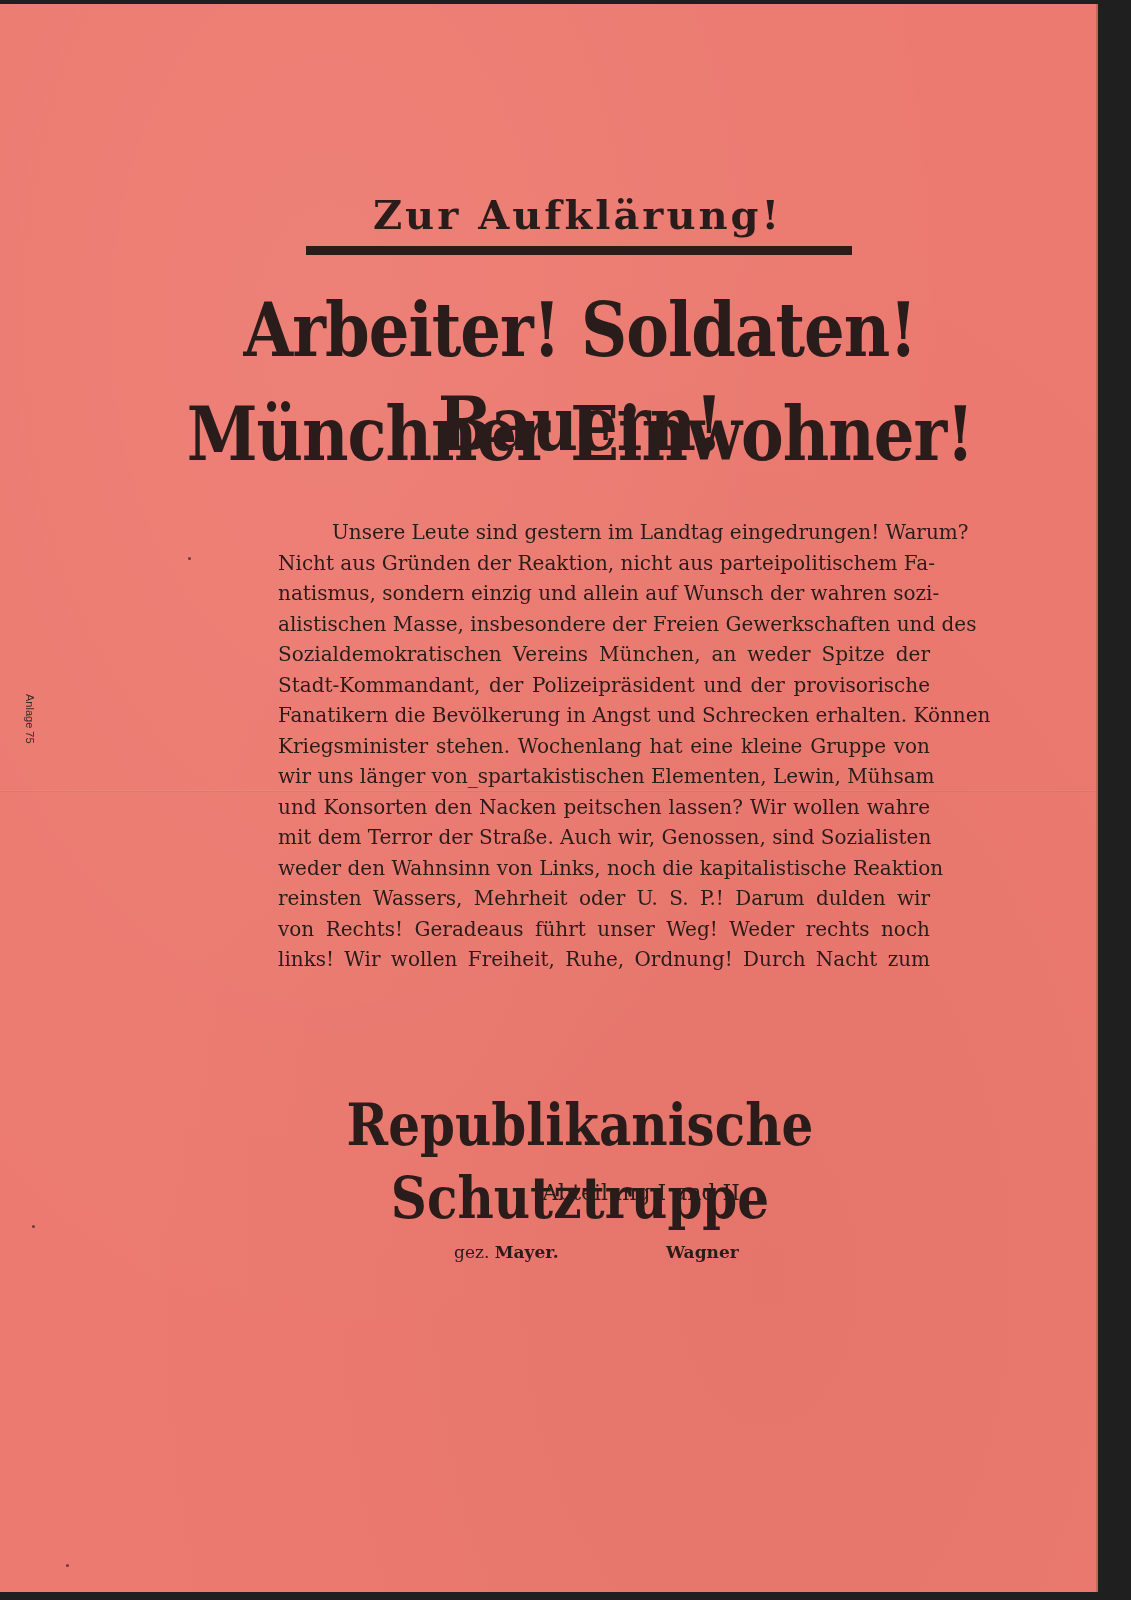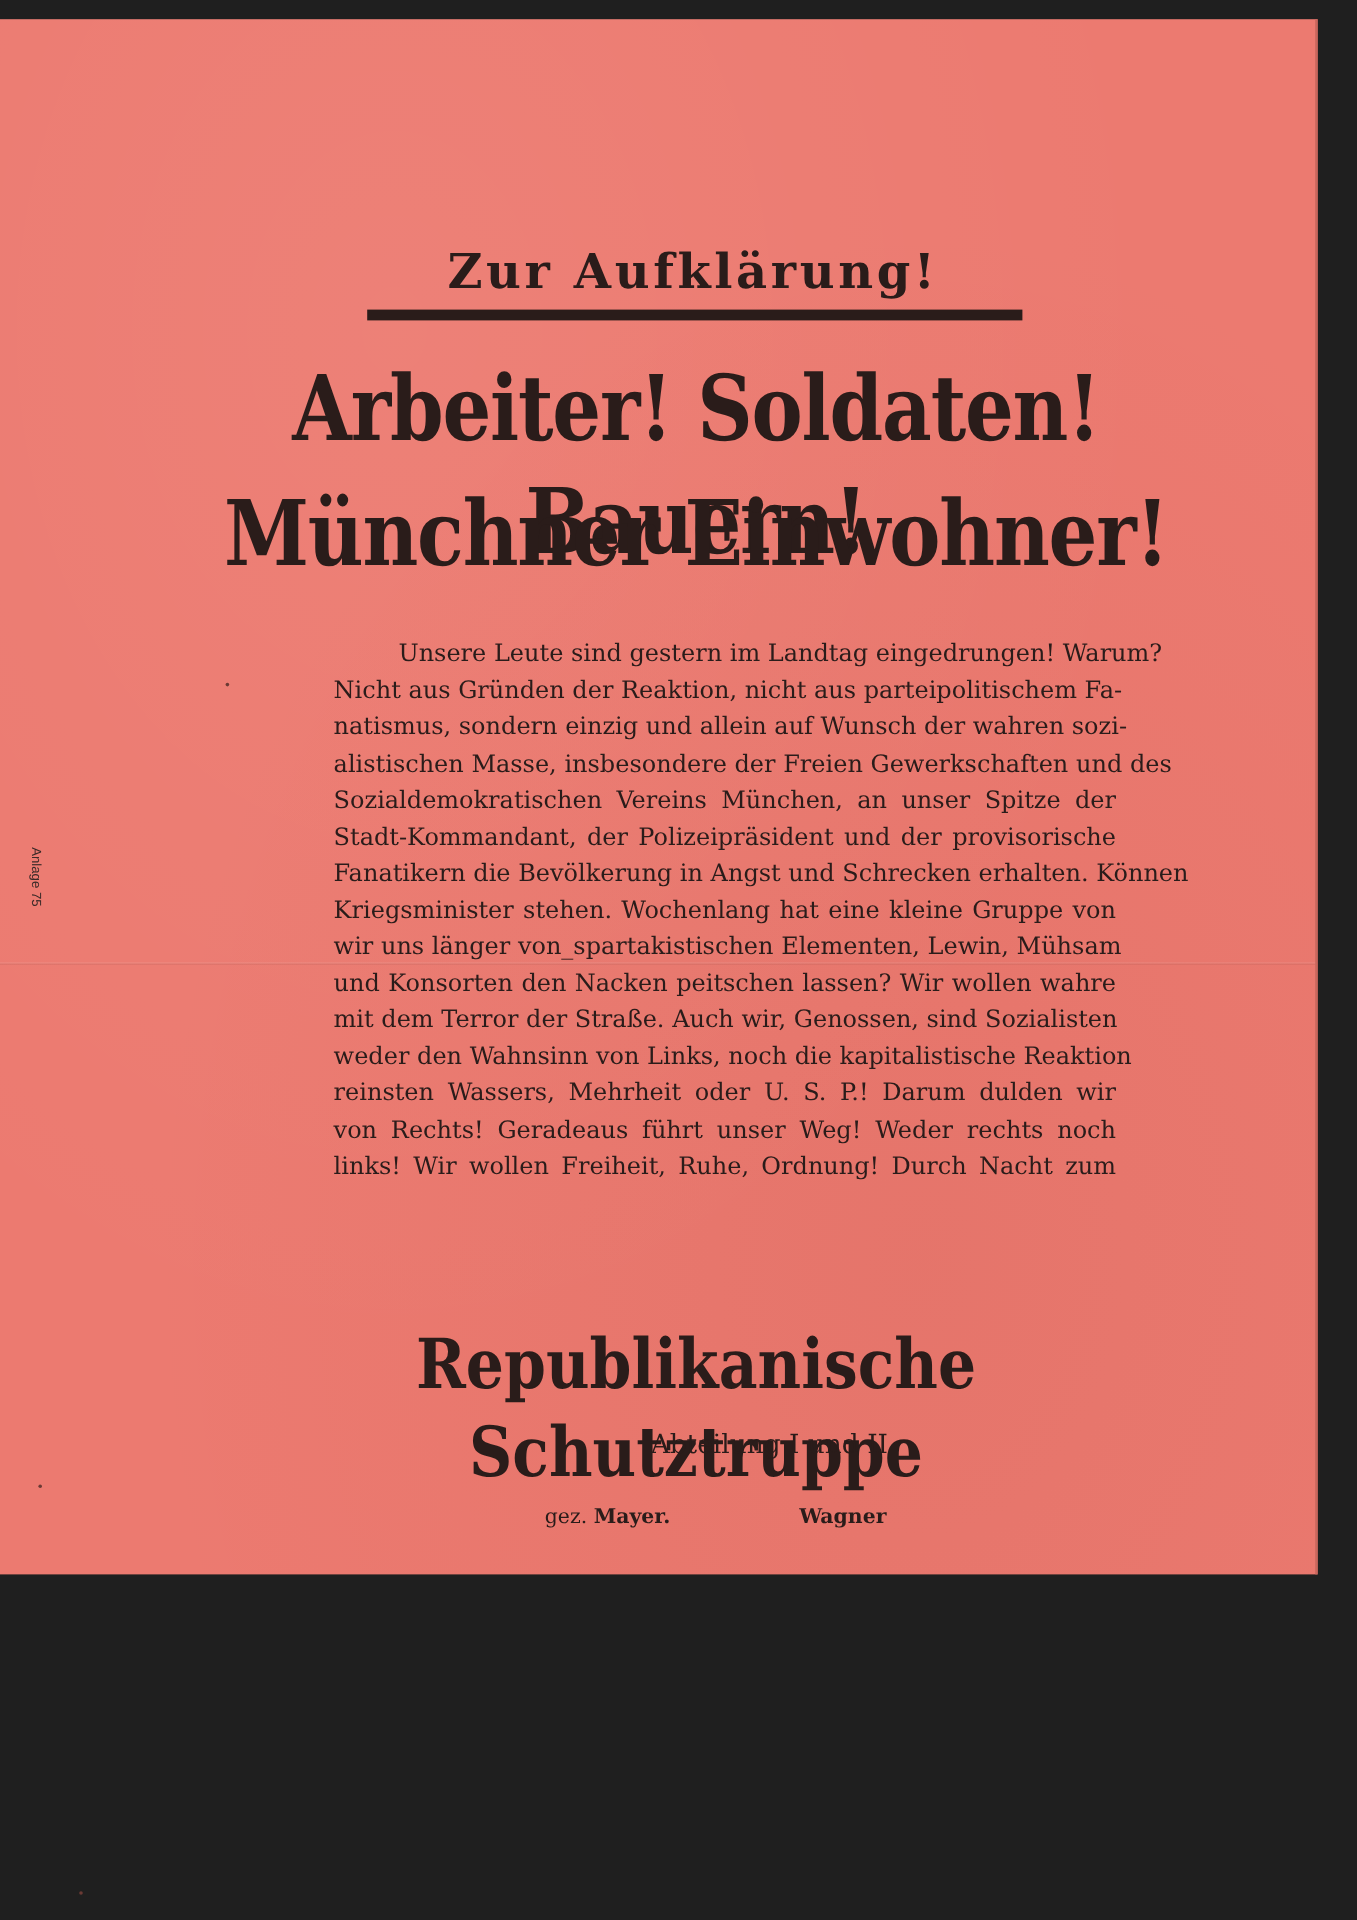--- a/index.html
+++ b/index.html
@@ -3,22 +3,22 @@
 <meta charset="utf-8">
 <style>
   html, body { margin: 0; padding: 0; }
   body {
     width: 1131px; height: 1600px;
     background: #1f1f1f;
     position: relative; overflow: hidden;
     font-family: "DejaVu Serif", serif;
   }
   .page {
-    position: absolute; left: 0; top: 16px;
-    width: 1096px; height: 1296px;
+    position: absolute; left: 0; top: 4px;
+    width: 1096px; height: 1588px;
     background: #ec7a70;
     background-image:
       radial-gradient(ellipse at 30% 20%, rgba(255,255,255,0.05), rgba(0,0,0,0) 60%),
       radial-gradient(ellipse at 70% 80%, rgba(120,30,20,0.06), rgba(0,0,0,0) 60%);
     border-right: 2px solid #c9665c;
   }
   .fold {
     position: absolute; left: 0; top: 786px; width: 1096px; height: 2px;
     background: linear-gradient(to bottom, rgba(255,255,255,0.12), rgba(90,20,15,0.12));
   }
@@ -93,21 +93,21 @@
   <div class="title-rule"></div>
 
   <div class="headline l1 ink">Arbeiter! Soldaten! Bauern!</div>
   <div class="headline l2 ink">Münchner Einwohner!</div>
 
   <div class="body-text ink" id="body-text">
       <span class="line first"><span class="seg">Unsere Leute sind gestern im Landtag eingedrungen! Warum?</span></span>
       <span class="line"><span class="seg">Nicht aus Gründen der Reaktion, nicht aus parteipolitischem Fa-</span></span>
       <span class="line"><span class="seg">natismus, sondern einzig und allein auf</span><span class="seg b">Wunsch der wahren sozi-</span></span>
       <span class="line"><span class="seg b">alistischen Masse,</span><span class="seg">insbesondere der</span><span class="seg b">Freien Gewerkschaften</span><span class="seg">und des</span></span>
-      <span class="line"><span class="seg b">Sozialdemokratischen Vereins München,</span><span class="seg">an unser Spitze der</span></span>
+      <span class="line"><span class="seg b">Sozialdemokratischen Vereins München,</span><span class="seg">an weder Spitze der</span></span>
       <span class="line"><span class="seg b">Stadt-Kommandant,</span><span class="seg">der</span><span class="seg b">Polizeipräsident</span><span class="seg">und der</span><span class="seg b">provisorische</span></span>
       <span class="line"><span class="seg">Fanatikern die Bevölkerung in Angst und Schrecken erhalten.  Können</span></span>
       <span class="line"><span class="seg b">Kriegsminister</span><span class="seg">stehen.  Wochenlang hat eine kleine Gruppe von</span></span>
       <span class="line"><span class="seg">wir uns länger von_spartakistischen Elementen, Lewin, Mühsam</span></span>
       <span class="line"><span class="seg">und Konsorten den Nacken peitschen lassen?</span><span class="seg b">Wir wollen wahre</span></span>
       <span class="line"><span class="seg">mit dem Terror der Straße.  Auch wir, Genossen, sind Sozialisten</span></span>
       <span class="line"><span class="seg b">weder den Wahnsinn von Links, noch die kapitalistische Reaktion</span></span>
       <span class="line"><span class="seg">reinsten Wassers, Mehrheit oder U. S. P.!</span><span class="seg b">Darum dulden wir</span></span>
       <span class="line"><span class="seg b">von Rechts!</span><span class="seg">Geradeaus führt unser Weg!  Weder rechts noch</span></span>
       <span class="line"><span class="seg">links!  Wir wollen</span><span class="seg b">Freiheit, Ruhe, Ordnung!</span><span class="seg">Durch Nacht zum</span></span>

